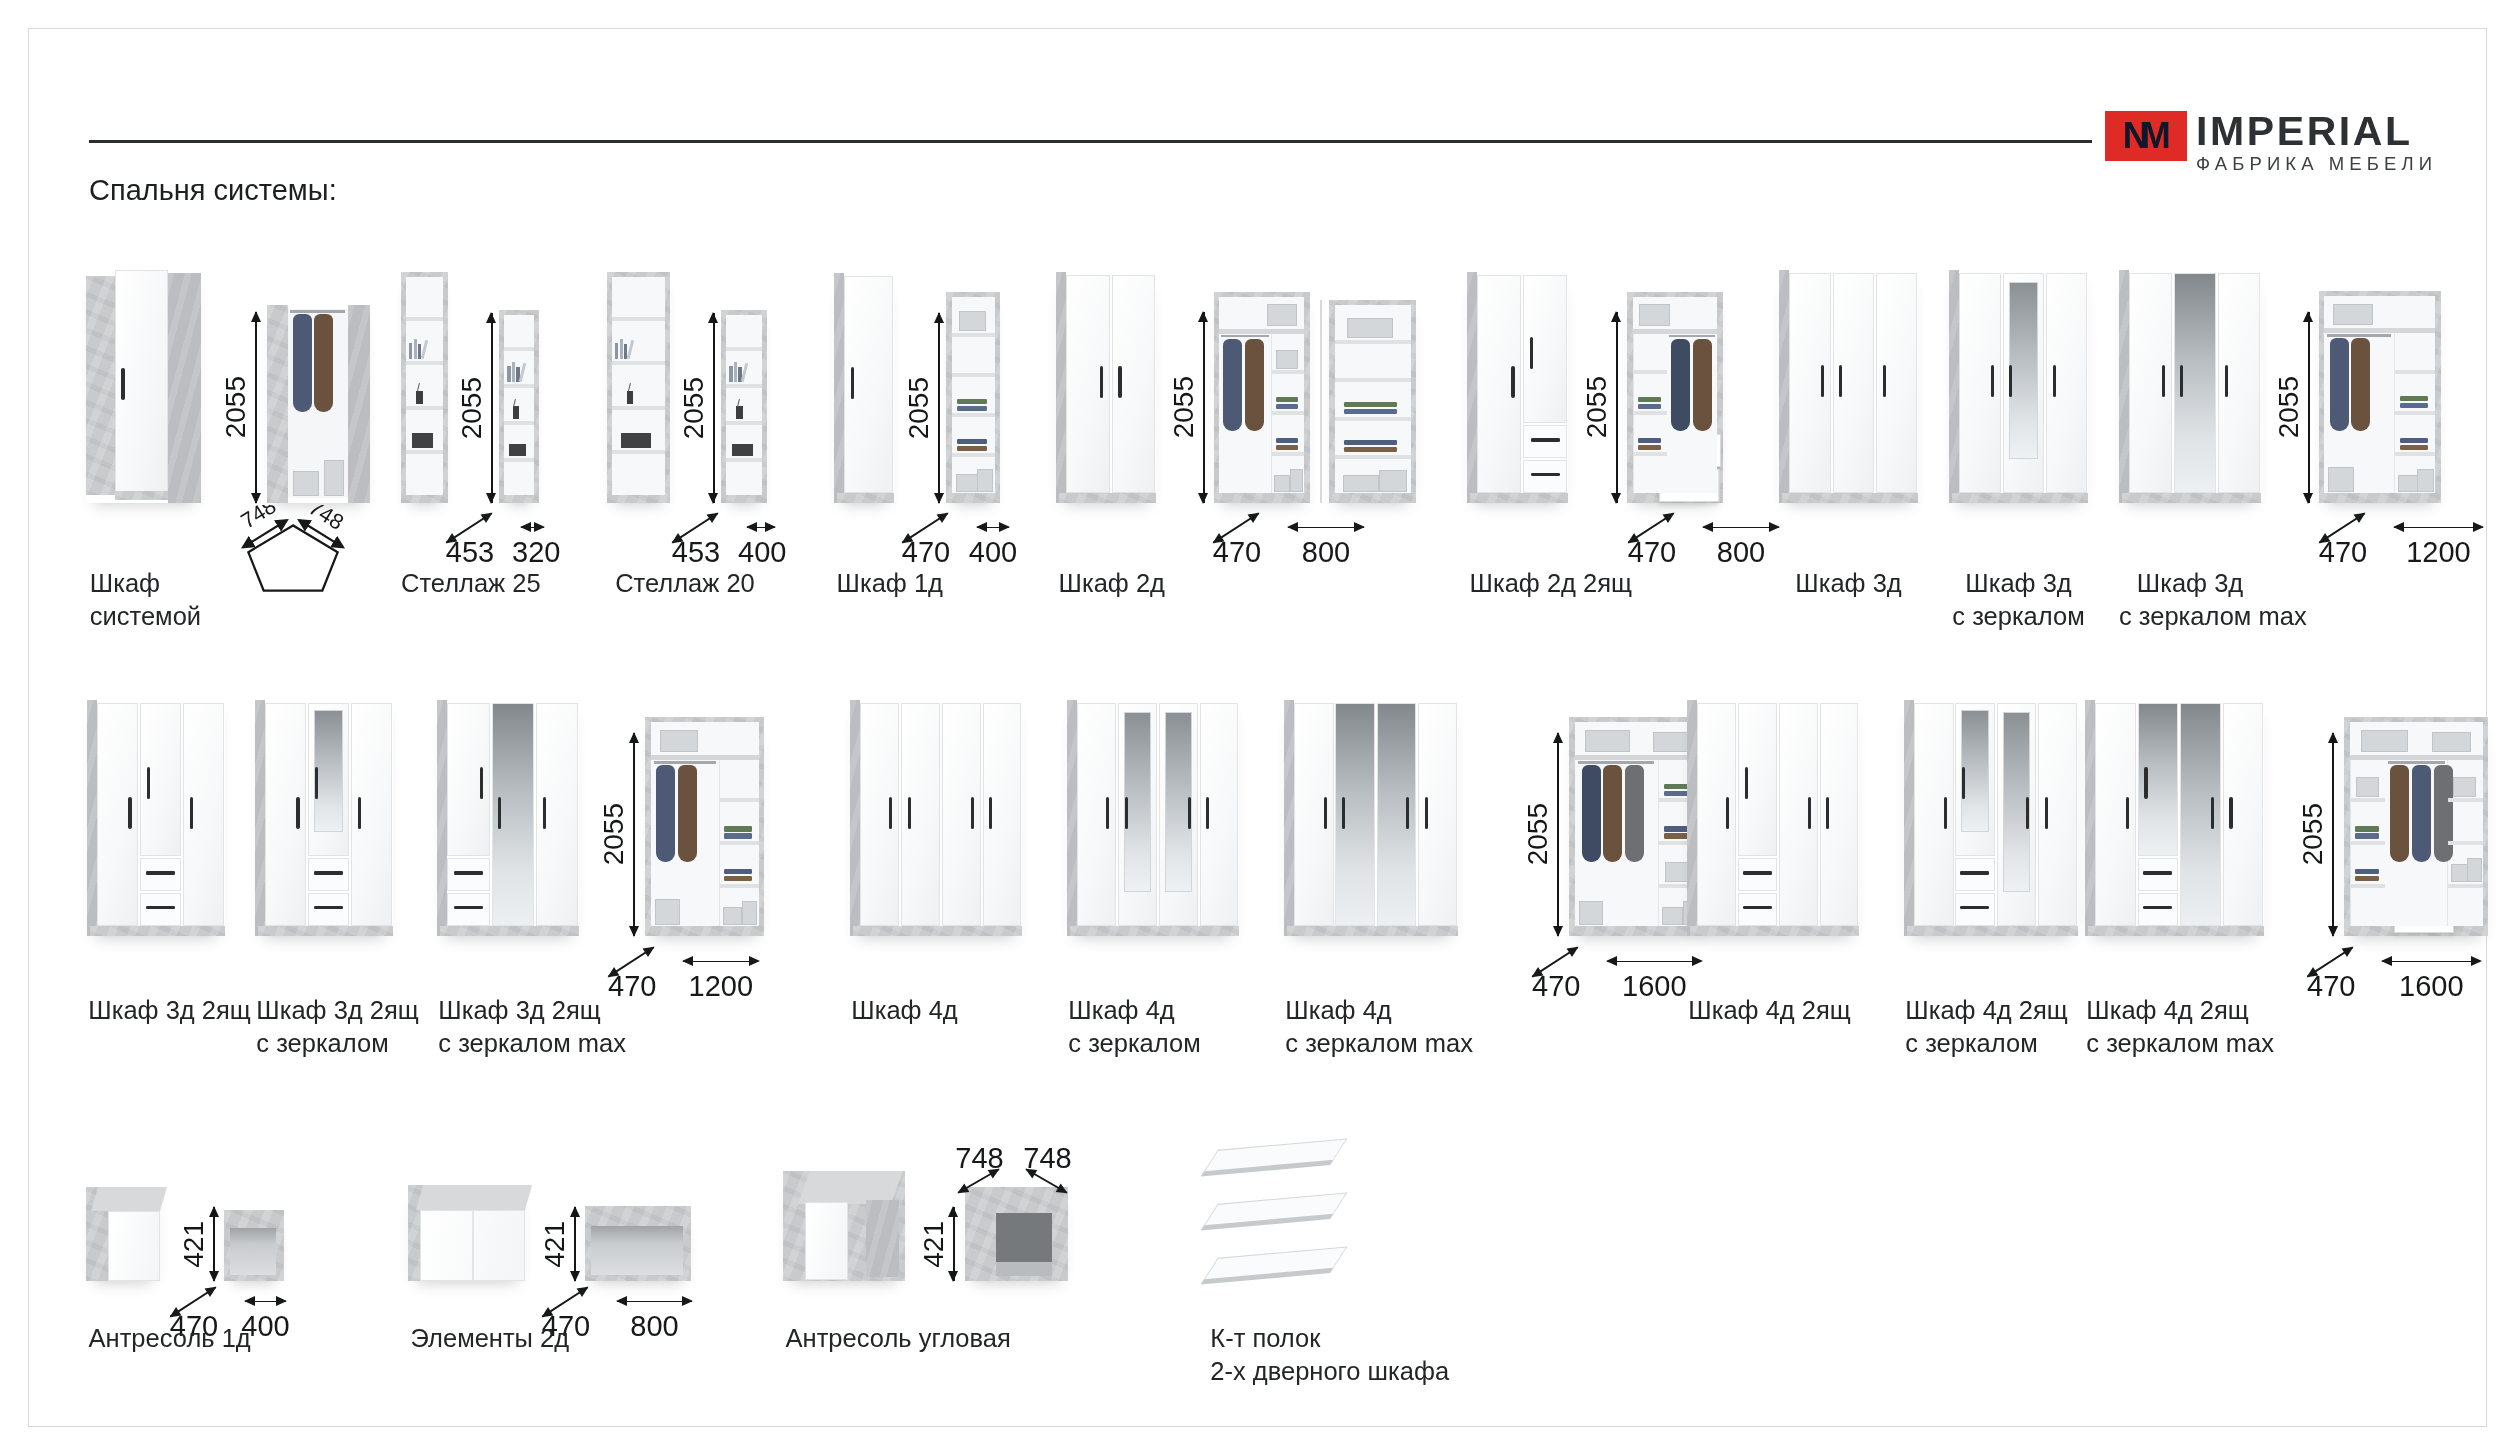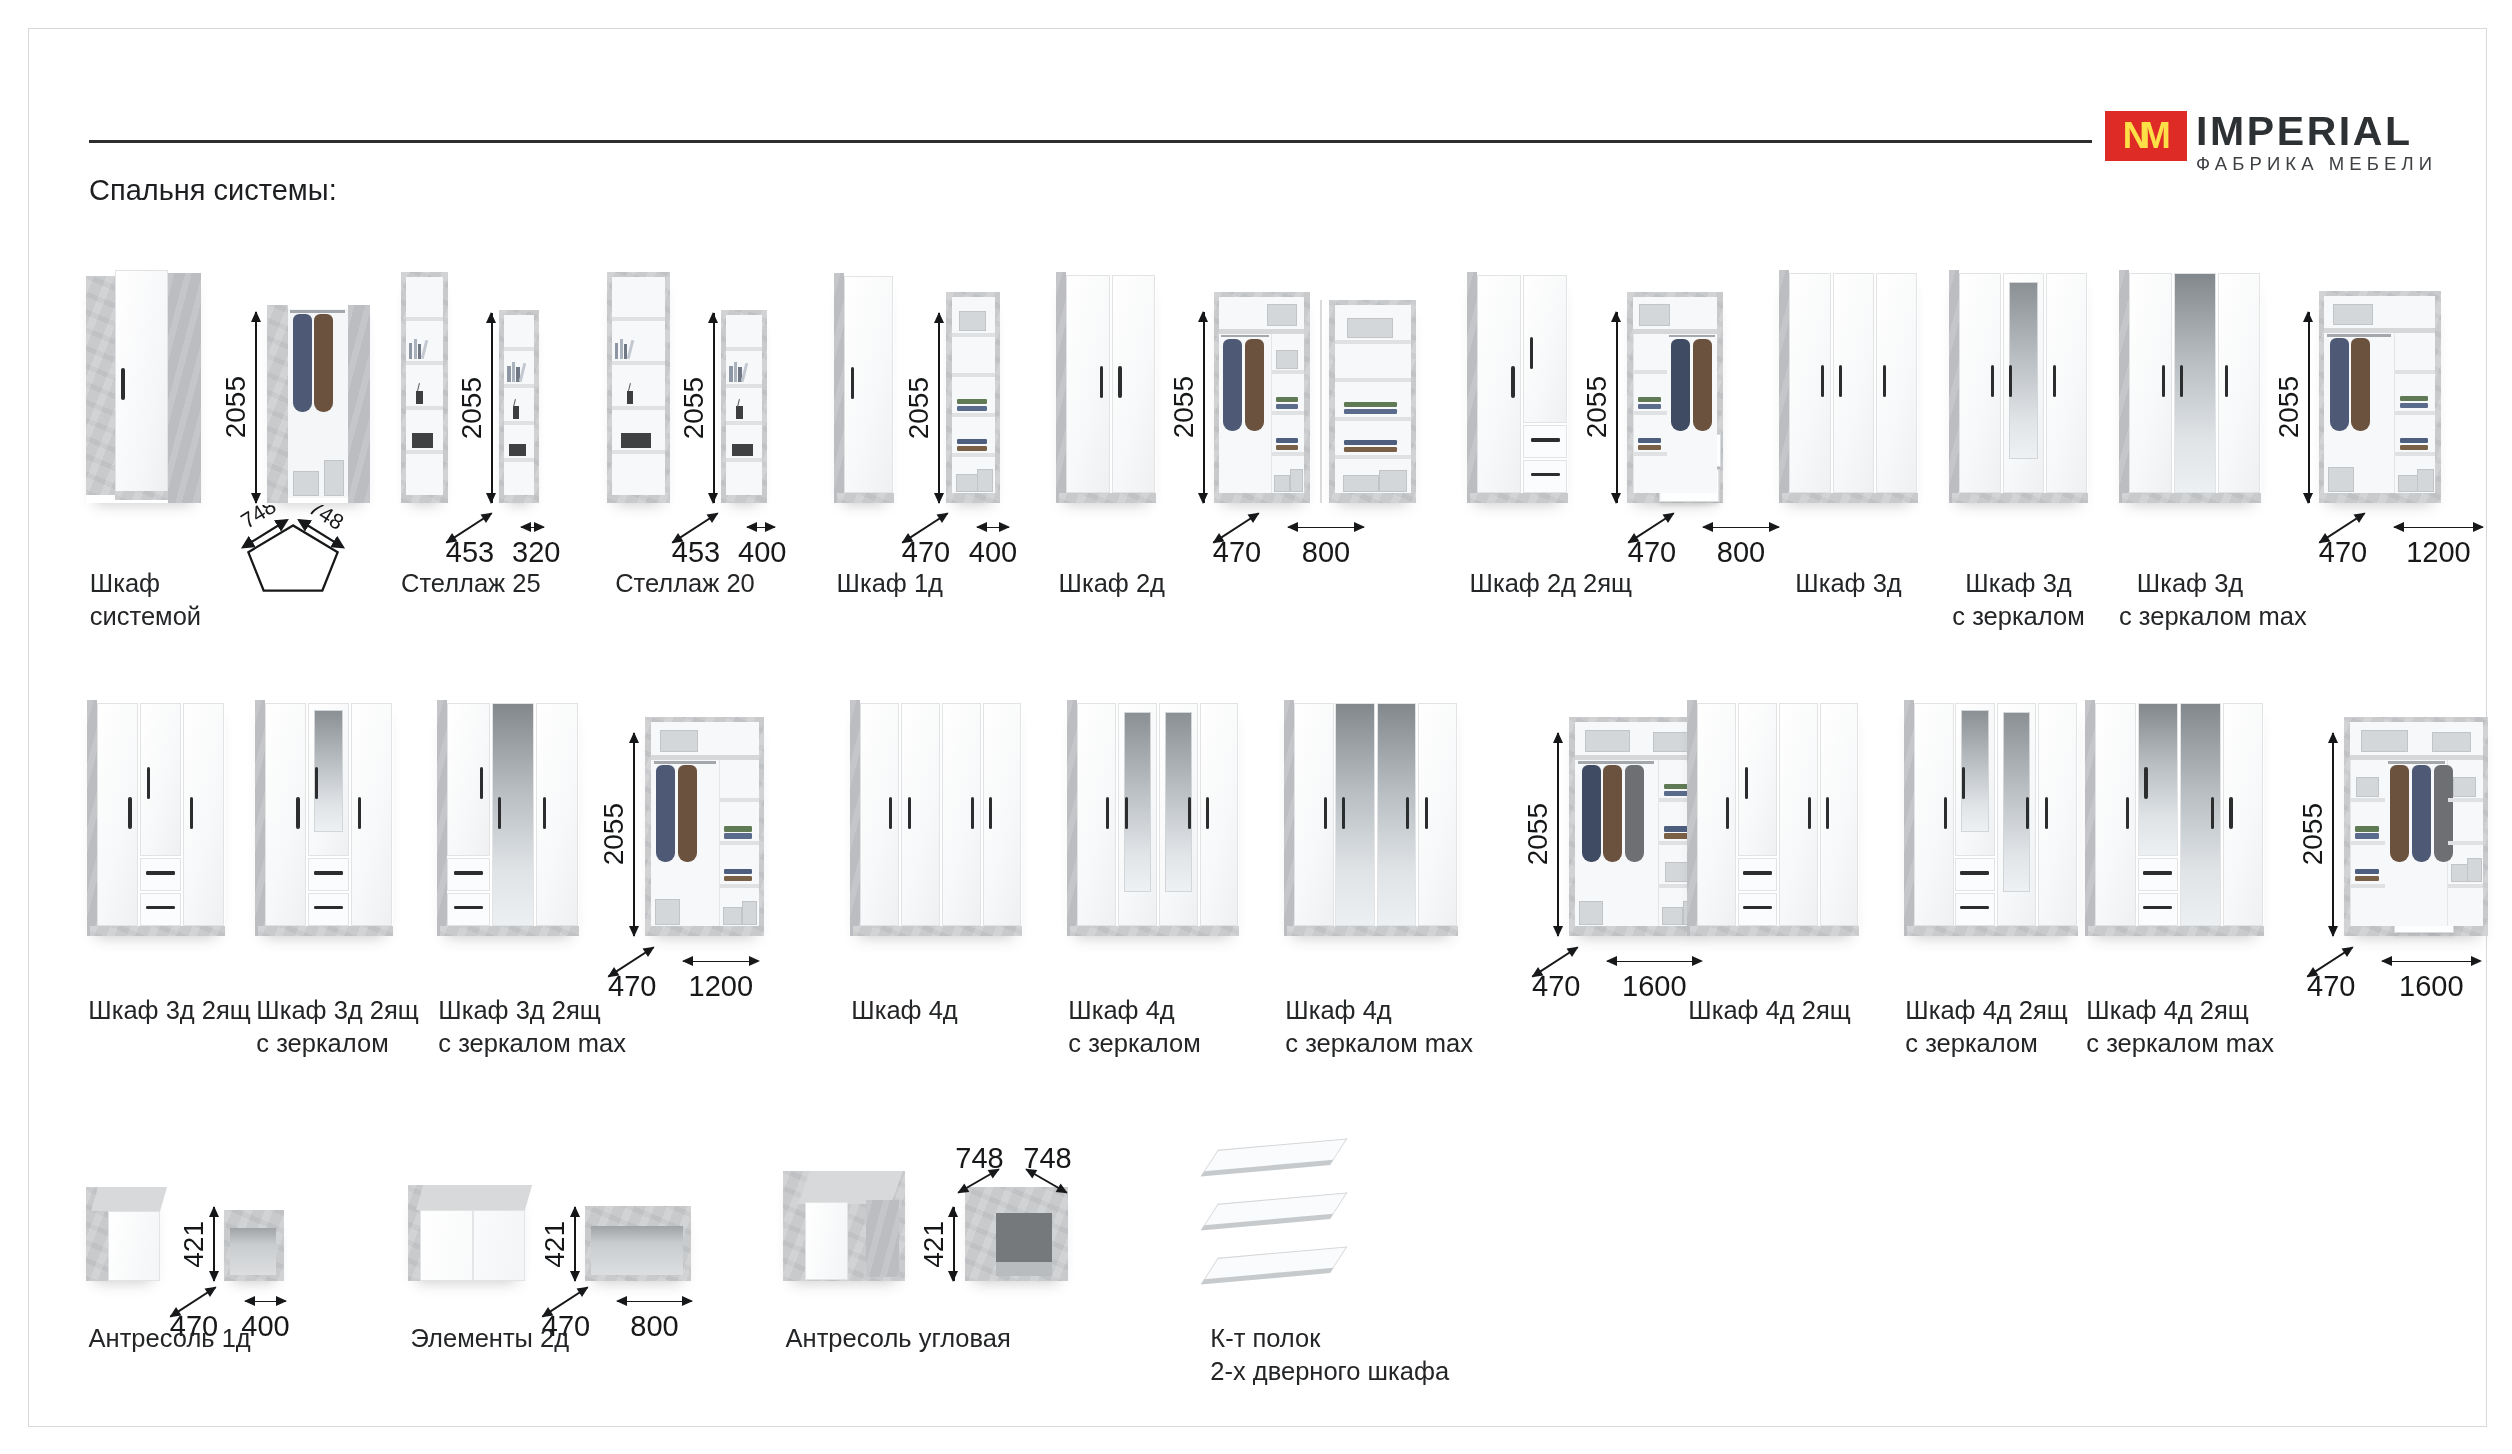--- a/index.html
+++ b/index.html
@@ -5,21 +5,21 @@
   html,body{margin:0;padding:0;background:#fff;}
   body{width:2512px;height:1455px;font-family:"Liberation Sans",sans-serif;}
   #stage{position:relative;width:2512px;height:1455px;background:#ffffff;overflow:hidden;}
   .frame{position:absolute;left:28px;top:28px;right:25.5px;bottom:28px;border:1.9px solid #d7d8da;}
   .title{position:absolute;left:89px;top:75px;font-size:31px;font-weight:bold;color:#141517;letter-spacing:0.3px;white-space:nowrap;}
   .underline{position:absolute;left:89px;top:140px;width:2003px;height:2.6px;background:#2c2e30;}
   .subtitle{position:absolute;left:89px;top:174px;font-size:29px;color:#1c1e20;}
   
   .logo{position:absolute;left:2105px;top:111px;display:flex;align-items:flex-start;gap:9px;}
   .mark{width:82px;height:50px;display:flex;align-items:center;justify-content:center;
-        color:#fde047;font-weight:800;font-size:36px;letter-spacing:-0.22em;padding-right:6.4px;box-sizing:border-box;}
+        color:#0f172a;font-weight:800;font-size:36px;letter-spacing:-0.22em;padding-right:6.4px;box-sizing:border-box;}
   .brand{font-size:41px;font-weight:700;color:#2e3134;letter-spacing:2.6px;line-height:1;}
   .tagline{font-size:18.5px;color:#3e4144;letter-spacing:5.1px;margin-top:1px;white-space:nowrap;}
   
   .group{position:absolute;}
   .views{position:absolute;left:0;top:0;display:flex;align-items:flex-end;}
   .view{position:relative;flex:none;box-sizing:border-box;}
   .furn{box-shadow:0 10.2px 14px -9px rgba(60,62,65,.28);}
   .concrete{background-color:#c8cacc;background-image:
     repeating-linear-gradient(112deg, rgba(255,255,255,.17) 0px, rgba(255,255,255,.17) 7.7px, rgba(255,255,255,0) 7.7px, rgba(255,255,255,0) 19px),
     repeating-linear-gradient(23deg, rgba(90,94,98,.08) 0px, rgba(90,94,98,.08) 5.1px, rgba(0,0,0,0) 5.1px, rgba(0,0,0,0) 16.6px);}

